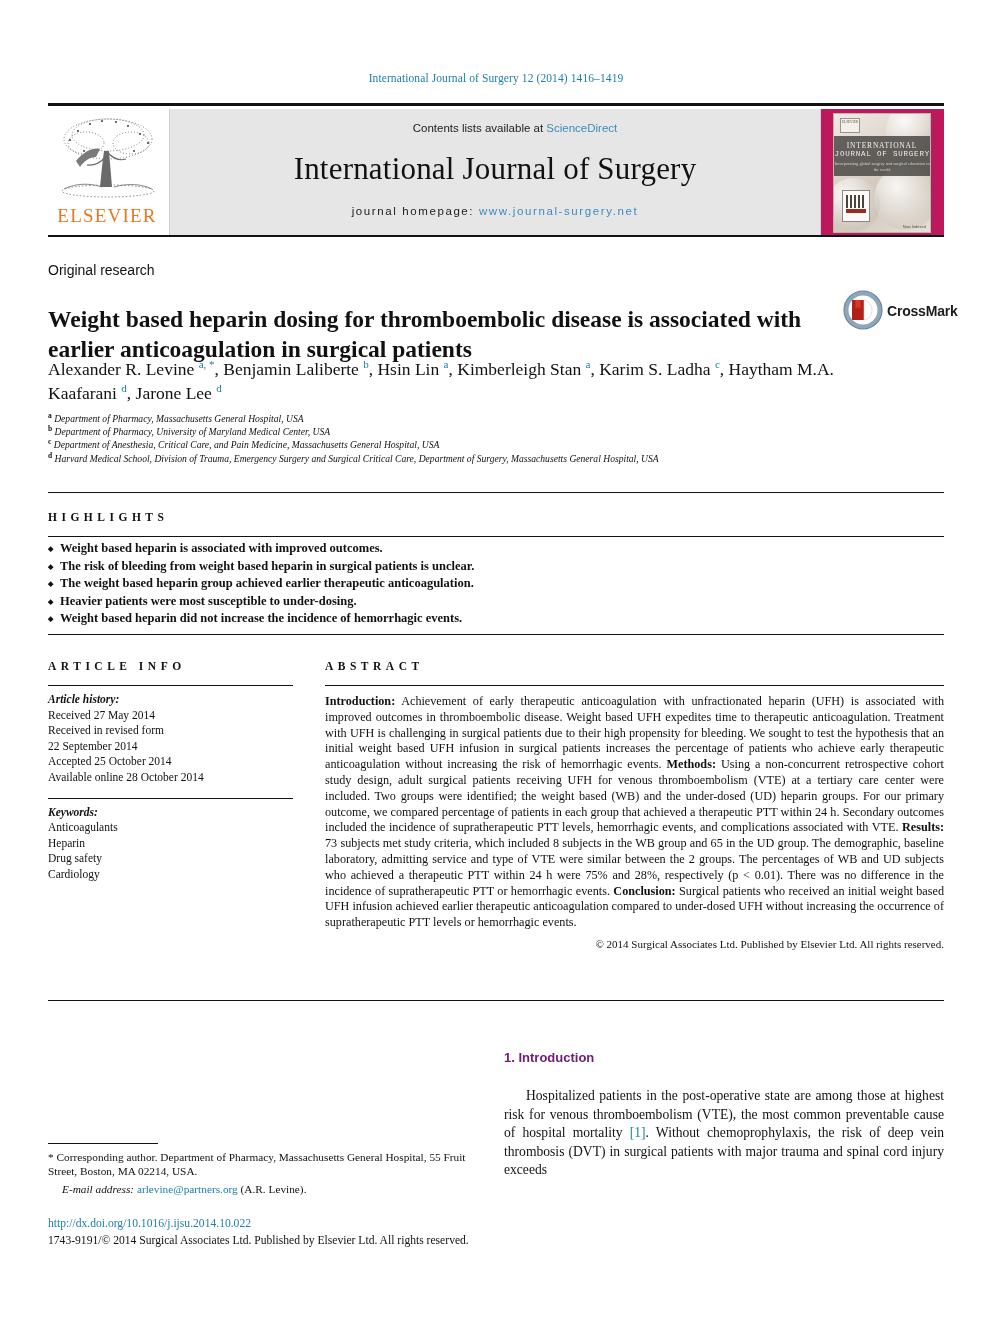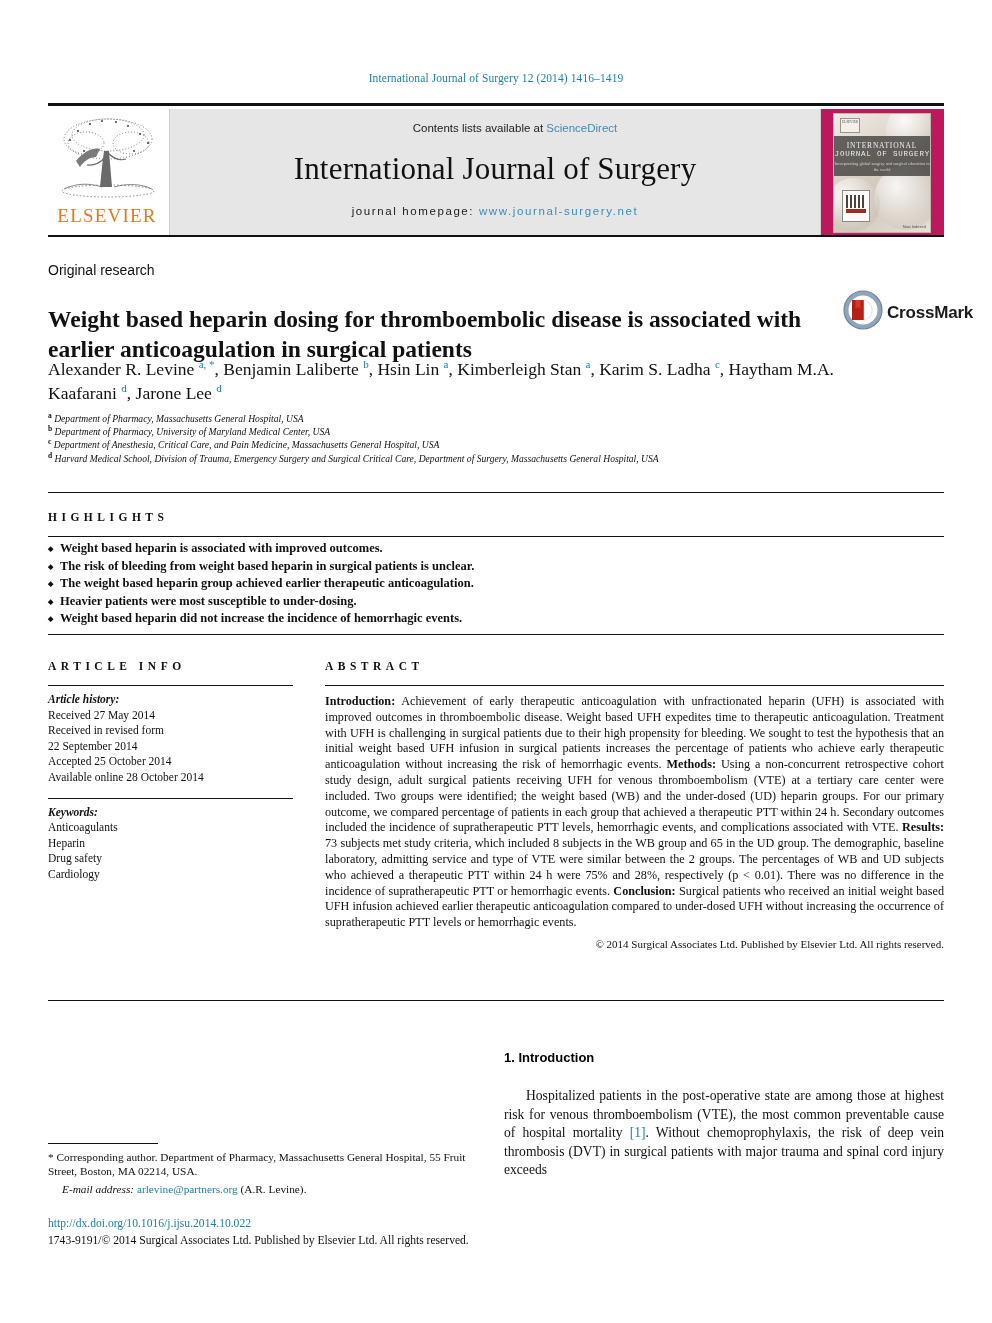--- a/index.html
+++ b/index.html
@@ -249,21 +249,21 @@
   .crossmark-badge {
     position: absolute;
     left: 0; top: 2px;
     width: 40px; height: 40px;
   }
   .crossmark-label {
     position: absolute;
     left: 44px; top: 15px;
     font-family: "Liberation Sans", sans-serif;
     font-weight: bold;
-    font-size: 17px;
+    font-size: 14px;
     color: #1b1b1b;
     letter-spacing: -0.2px;
   }
 
   .authors {
     position: absolute;
     left: 48px; top: 357px;
     width: 800px;
     font-family: "Liberation Serif", serif;
     font-size: 17.5px;
@@ -413,21 +413,21 @@
   
   .intro-col {
     position: absolute;
     left: 504px; top: 1050px;
     width: 440px;
   }
   .intro-heading {
     font-family: "Liberation Sans", sans-serif;
     font-weight: bold;
     font-size: 13px;
-    color: #000000;
+    color: #701a75;
   }
   .intro-body {
     font-family: "Liberation Serif", serif;
     font-size: 13.6px;
     line-height: 18.5px;
     text-align: justify;
     color: #111;
     margin-top: 22px;
     text-indent: 22px;
   }

